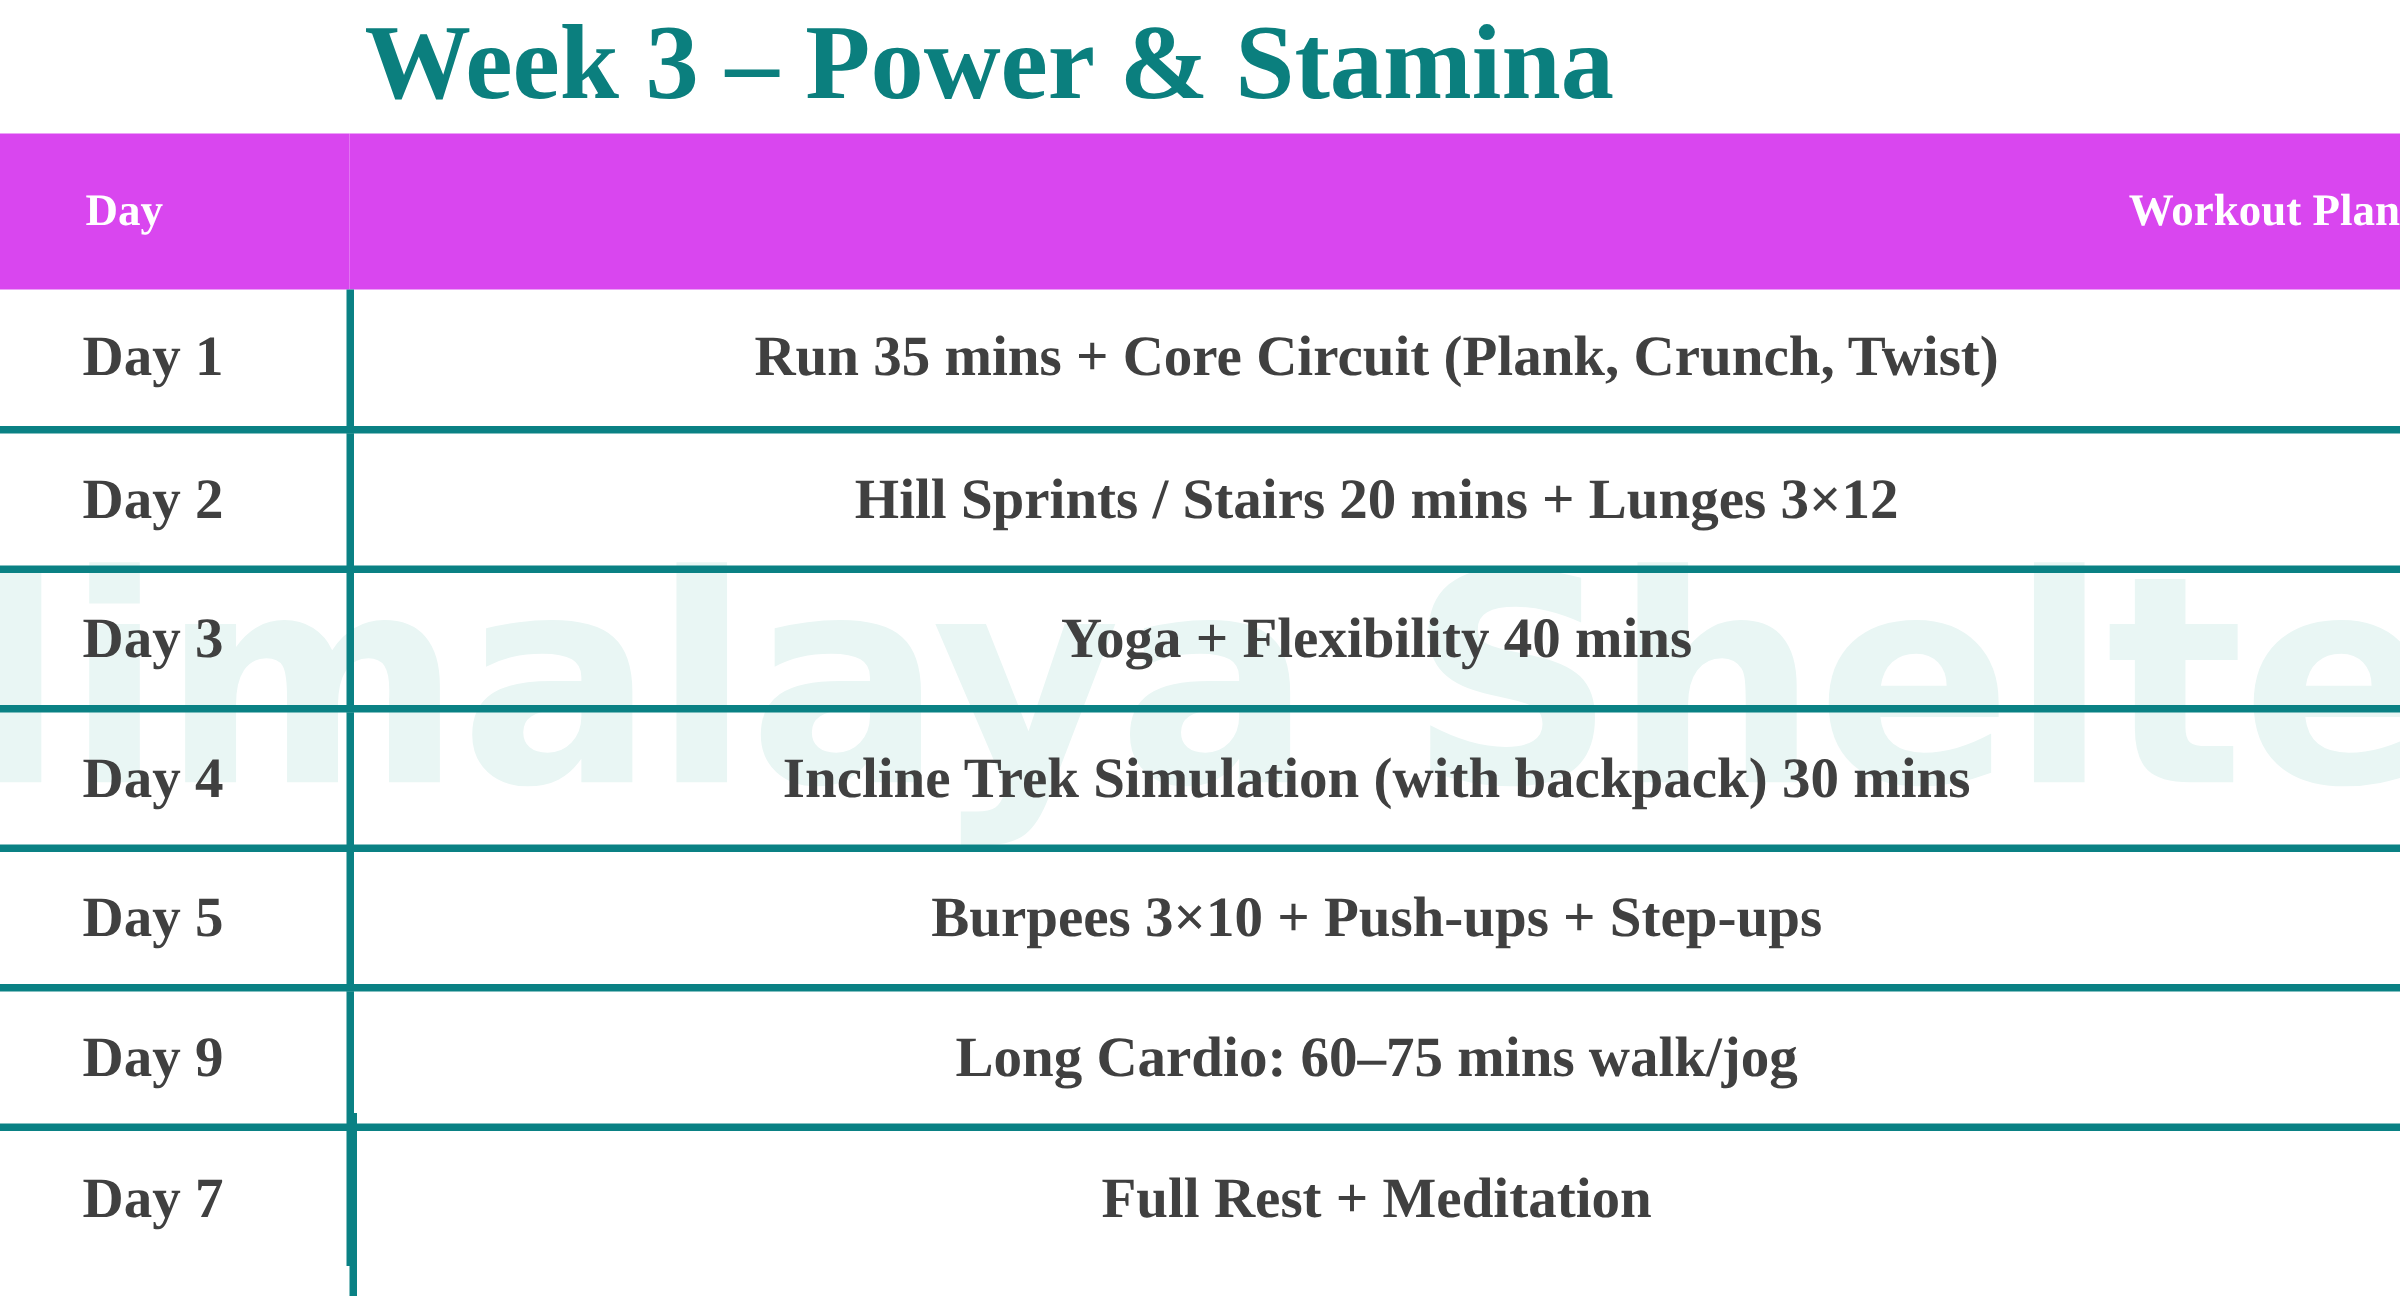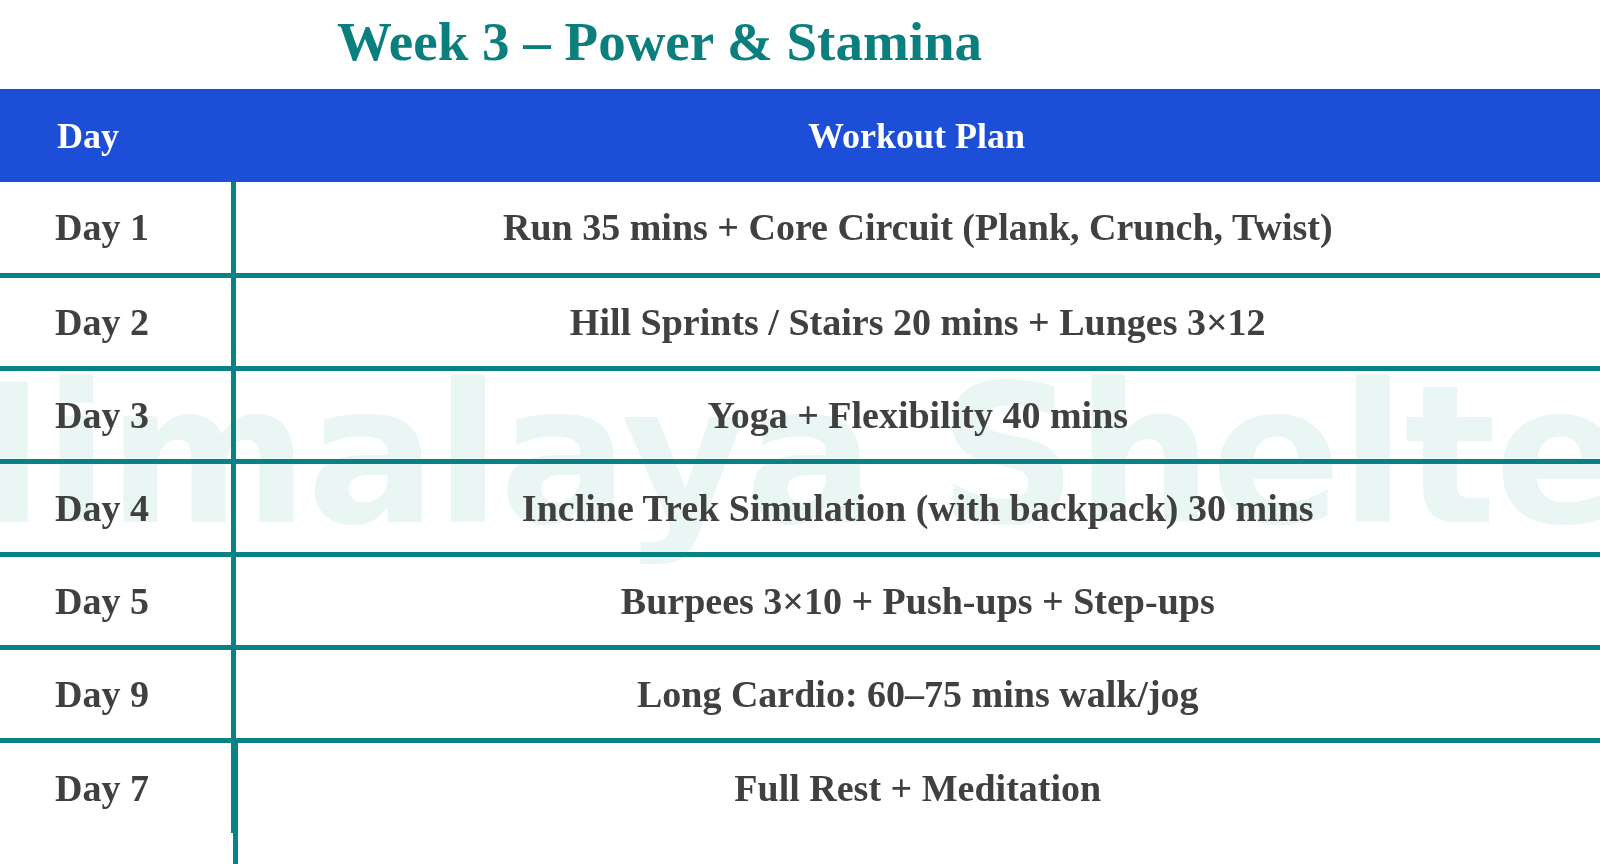--- a/index.html
+++ b/index.html
@@ -40,21 +40,21 @@
 
   
   #title {
     position: absolute;
     left: 0;
     top: 0;
     width: 1319px;
     height: 89px;
     line-height: 84px;
     text-align: center;
-    font-size: 55px;
+    font-size: 71px;
     font-weight: 700;
     color: #0b7f7e;
     z-index: 3;
     white-space: nowrap;
   }
 
   
   #plan-table {
     position: absolute;
     left: 0;
@@ -62,34 +62,34 @@
     width: 1600px;
     z-index: 2;
     border-collapse: collapse;
     table-layout: fixed;
   }
 
   #plan-table col.col-day   { width: 233px; }
   #plan-table col.col-plan  { width: 1367px; }
 
   #plan-table thead th {
-    background: #1d4ed8;
+    background: #d946ef;
     color: #ffffff;
-    height: 93px;
-    font-size: 36px;
+    height: 104px;
+    font-size: 30px;
     font-weight: 700;
     border: none;
     vertical-align: middle;
   }
   #plan-table thead th.th-day {
     text-align: left;
     padding-left: 57px;
   }
   #plan-table thead th.th-plan {
-    text-align: center;
+    text-align: right;
   }
 
   #plan-table tbody td {
     height: 93px;
     font-size: 38px;
     font-weight: 700;
     color: #404040;
     background: transparent;
     border-bottom: 5px solid #0a8184;
     vertical-align: middle;

